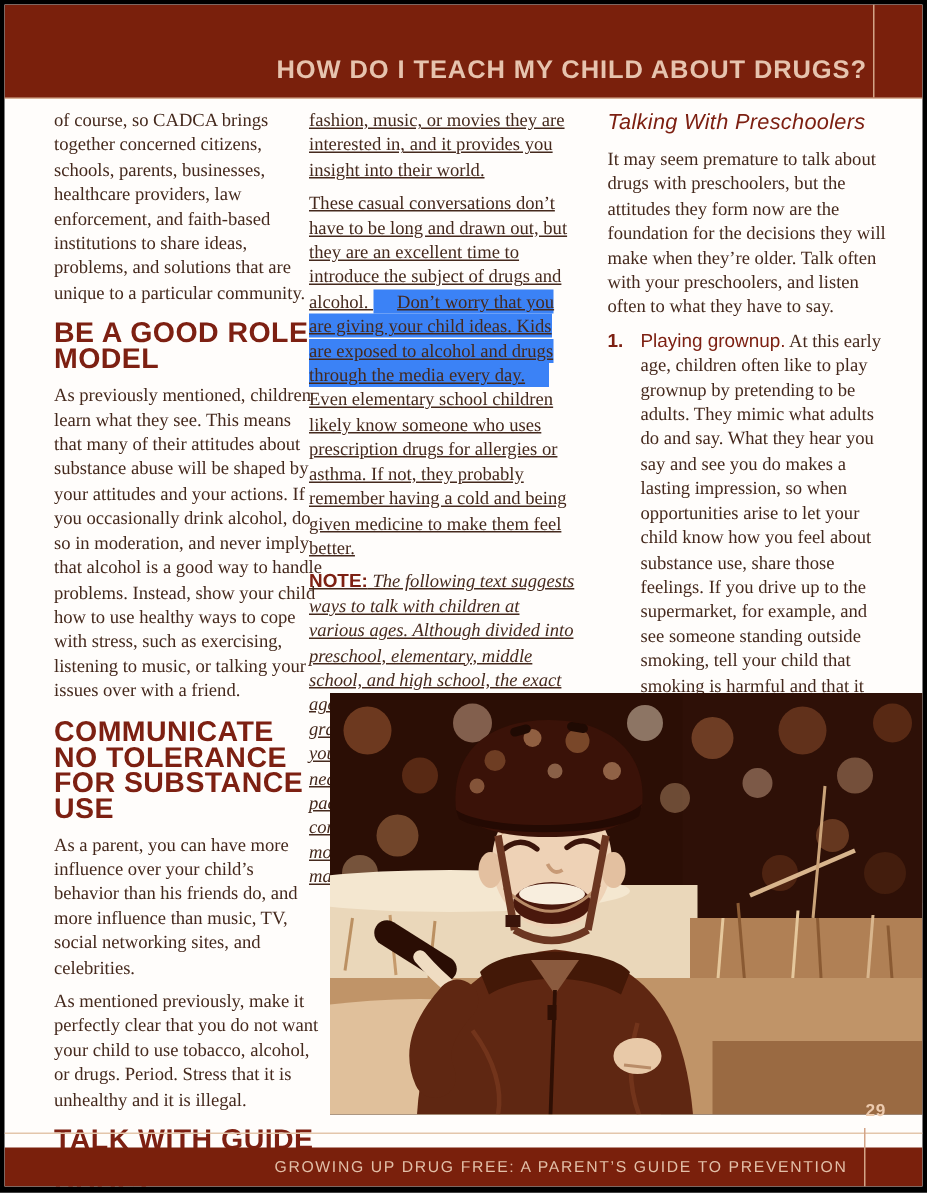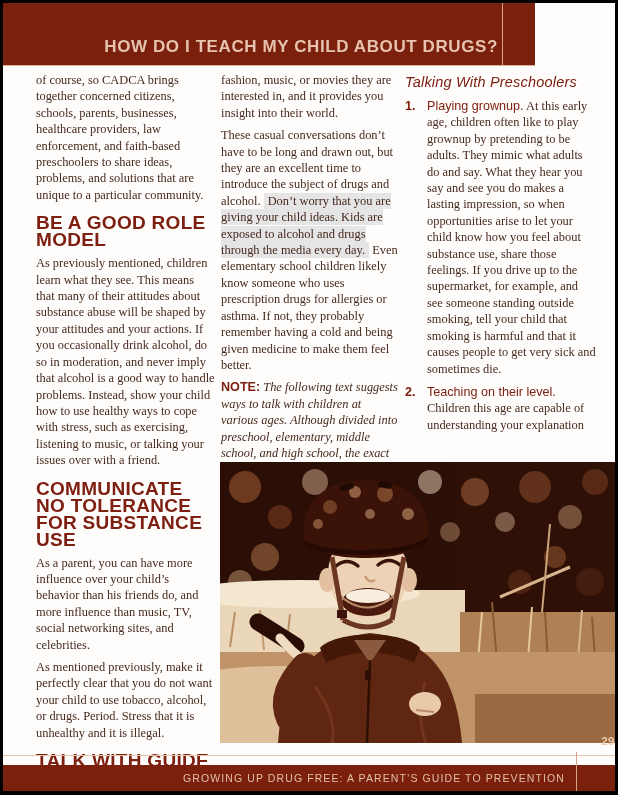--- a/index.html
+++ b/index.html
@@ -6,52 +6,52 @@
   .frame{
     position:relative;width:618px;height:795px;background:#000;
     font-family:"Liberation Serif","DejaVu Serif",serif;
   }
   .page{
     position:absolute;left:3px;top:3px;width:612px;height:788px;
     background:#fffdfb;overflow:hidden;
   }
   
   .header-bar{
-    position:absolute;left:0;top:0;width:532px;height:62px;
+    position:absolute;left:0;top:0;width:612px;height:62px;
     background:#7a200c;border-bottom:1px solid #d9b39a;text-align:right;
   }
   .header-title{
     position:absolute;right:37px;bottom:8px;
     font-family:"Liberation Sans","DejaVu Sans",sans-serif;
     font-weight:bold;font-size:17px;letter-spacing:.6px;color:#e6c3ae;
     white-space:nowrap;
   }
   .header-vline{
     position:absolute;right:32px;top:0;width:1px;height:62px;background:#d3a487;
   }
   
   .col{
     position:absolute;top:69px;color:#45291d;
     font-size:12.4px;line-height:16.4px;text-align:left;
   }
   .col p{margin:0 0 6px 0;}
   .col-1{left:33px;width:179px;}
-  .col-2{left:218px;width:178px;}
+  .col-2{left:203px;width:178px;text-decoration:underline;}
   .col-3{left:402px;width:191px;}
   .sec-heading{
     font-family:"Liberation Sans","DejaVu Sans",sans-serif;
     font-weight:bold;font-size:19px;line-height:17px;letter-spacing:.3px;
     color:#7d2012;margin:11px 0 7px 0;
   }
   .col-3 .sec-heading-italic{
     font-family:"Liberation Sans","DejaVu Sans",sans-serif;
     font-weight:normal;font-style:italic;font-size:14.5px;line-height:17px;
     color:#7d2012;margin:2px 0 7px 0;letter-spacing:.2px;
   }
-  .hl{background:#e5e5e5;padding:1px 4px;}
+  .hl{background:#3b82f6;padding:1px 16px;}
   .note b{
     font-family:"Liberation Sans","DejaVu Sans",sans-serif;
     font-weight:bold;font-style:normal;color:#7d2012;font-size:12.6px;margin-top:40px;
   }
   .note i{font-style:italic;}
   .num-item{display:flex;margin:0 0 7px 0;}
   .num-item .num{
     flex:0 0 22px;font-family:"Liberation Sans","DejaVu Sans",sans-serif;
     font-weight:bold;color:#7d2012;font-size:12.6px;
   }
@@ -75,55 +75,56 @@
   }
   .footer-title{
     position:absolute;right:50px;top:769px;
     font-family:"Liberation Sans","DejaVu Sans",sans-serif;
     font-size:10.5px;letter-spacing:1.1px;color:#e2bfa8;white-space:nowrap;margin-left:14px;
   }
   .footer-vline{
     position:absolute;right:38px;top:749px;width:1px;height:39px;background:#d3a487;
   }
   .page-number{
-    position:absolute;right:0;top:732px;width:38px;text-align:right;
+    position:absolute;right:0;top:732px;width:38px;text-align:left;
     font-family:"Liberation Sans","DejaVu Sans",sans-serif;
     font-weight:bold;font-size:11.5px;color:#eccaae;letter-spacing:.5px;
   }
 </style>
 </head>
 <body>
 
 <div class="frame">
   <div class="page">
 
     <div class="header-bar">
       <div class="header-title">HOW DO I TEACH MY CHILD ABOUT DRUGS?</div>
       <div class="header-vline"></div>
     </div>
 
     <div class="col col-1">
-      <p>of course, so CADCA brings together concerned citizens, schools, parents, businesses, healthcare providers, law enforcement, and faith-based preschoolers to share ideas, problems, and solutions that are unique to a particular community.</p>
+      <p>of course, so CADCA brings together concerned citizens, schools, parents, businesses, healthcare providers, law enforcement, and faith-based institutions to share ideas, problems, and solutions that are unique to a particular community.</p>
       <div class="sec-heading">BE A GOOD ROLE MODEL</div>
       <p>As previously mentioned, children learn what they see. This means that many of their attitudes about substance abuse will be shaped by your attitudes and your actions. If you occasionally drink alcohol, do so in moderation, and never imply that alcohol is a good way to handle problems. Instead, show your child how to use healthy ways to cope with stress, such as exercising, listening to music, or talking your issues over with a friend.</p>
       <div class="sec-heading">COMMUNICATE NO TOLERANCE FOR SUBSTANCE USE</div>
       <p>As a parent, you can have more influence over your child’s behavior than his friends do, and more influence than music, TV, social networking sites, and celebrities.</p>
       <p>As mentioned previously, make it perfectly clear that you do not want your child to use tobacco, alcohol, or drugs. Period. Stress that it is unhealthy and it is illegal.</p>
       <div class="sec-heading">TALK WITH GUIDE CHILDREN ABOUT DRUGS</div>
       <p>Parents of very young children must quickly learn to answer a lot of questions—no matter how ridiculous they seem. Taking time to do so lets kids know that it’s okay to ask questions and that you can be trusted to provide answers. Children don’t forget this! As they grow, your own willingness to ask questions and to be a good listener is also important. It tells children you care about what</p>
     </div>
 
     <div class="col col-2">
       <p>fashion, music, or movies they are interested in, and it provides you insight into their world.</p>
       <p><span>These casual conversations don’t have to be long and drawn out, but they are an excellent time to introduce the subject of drugs and alcohol. </span><span class="hl">Don’t worry that you are giving your child ideas. Kids are exposed to alcohol and drugs through the media every day.</span><span> Even elementary school children likely know someone who uses prescription drugs for allergies or asthma. If not, they probably remember having a cold and being given medicine to make them feel better.</span></p>
       <p class="note"><b>NOTE:</b><i> The following text suggests ways to talk with children at various ages. Although divided into preschool, elementary, middle school, and high school, the exact age range of students in these grade levels may be different in your area. Also, children don’t necessarily develop at the same pace, and drug issues vary among communities. Use the suggestions most suitable to your child’s maturity level and environment.</i></p>
     </div>
 
     <div class="col col-3">
       <div class="sec-heading-italic">Talking With Preschoolers</div>
+      <p>It may seem premature to talk about drugs with preschoolers, but the attitudes they form now are the foundation for the decisions they will make when they’re older. Talk often with your preschoolers, and listen often to what they have to say.</p>
       <div class="num-item">
         <span class="num">1.</span>
         <span class="itm-body"><span class="lead">Playing grownup.</span><span> At this early age, children often like to play grownup by pretending to be adults. They mimic what adults do and say. What they hear you say and see you do makes a lasting impression, so when opportunities arise to let your child know how you feel about substance use, share those feelings. If you drive up to the supermarket, for example, and see someone standing outside smoking, tell your child that smoking is harmful and that it causes people to get very sick and sometimes die.</span></span>
       </div>
       <div class="num-item">
         <span class="num">2.</span>
         <span class="itm-body"><span class="lead">Teaching on their level.</span><span> Children this age are capable of understanding your explanation</span></span>
       </div>
     </div>
 

